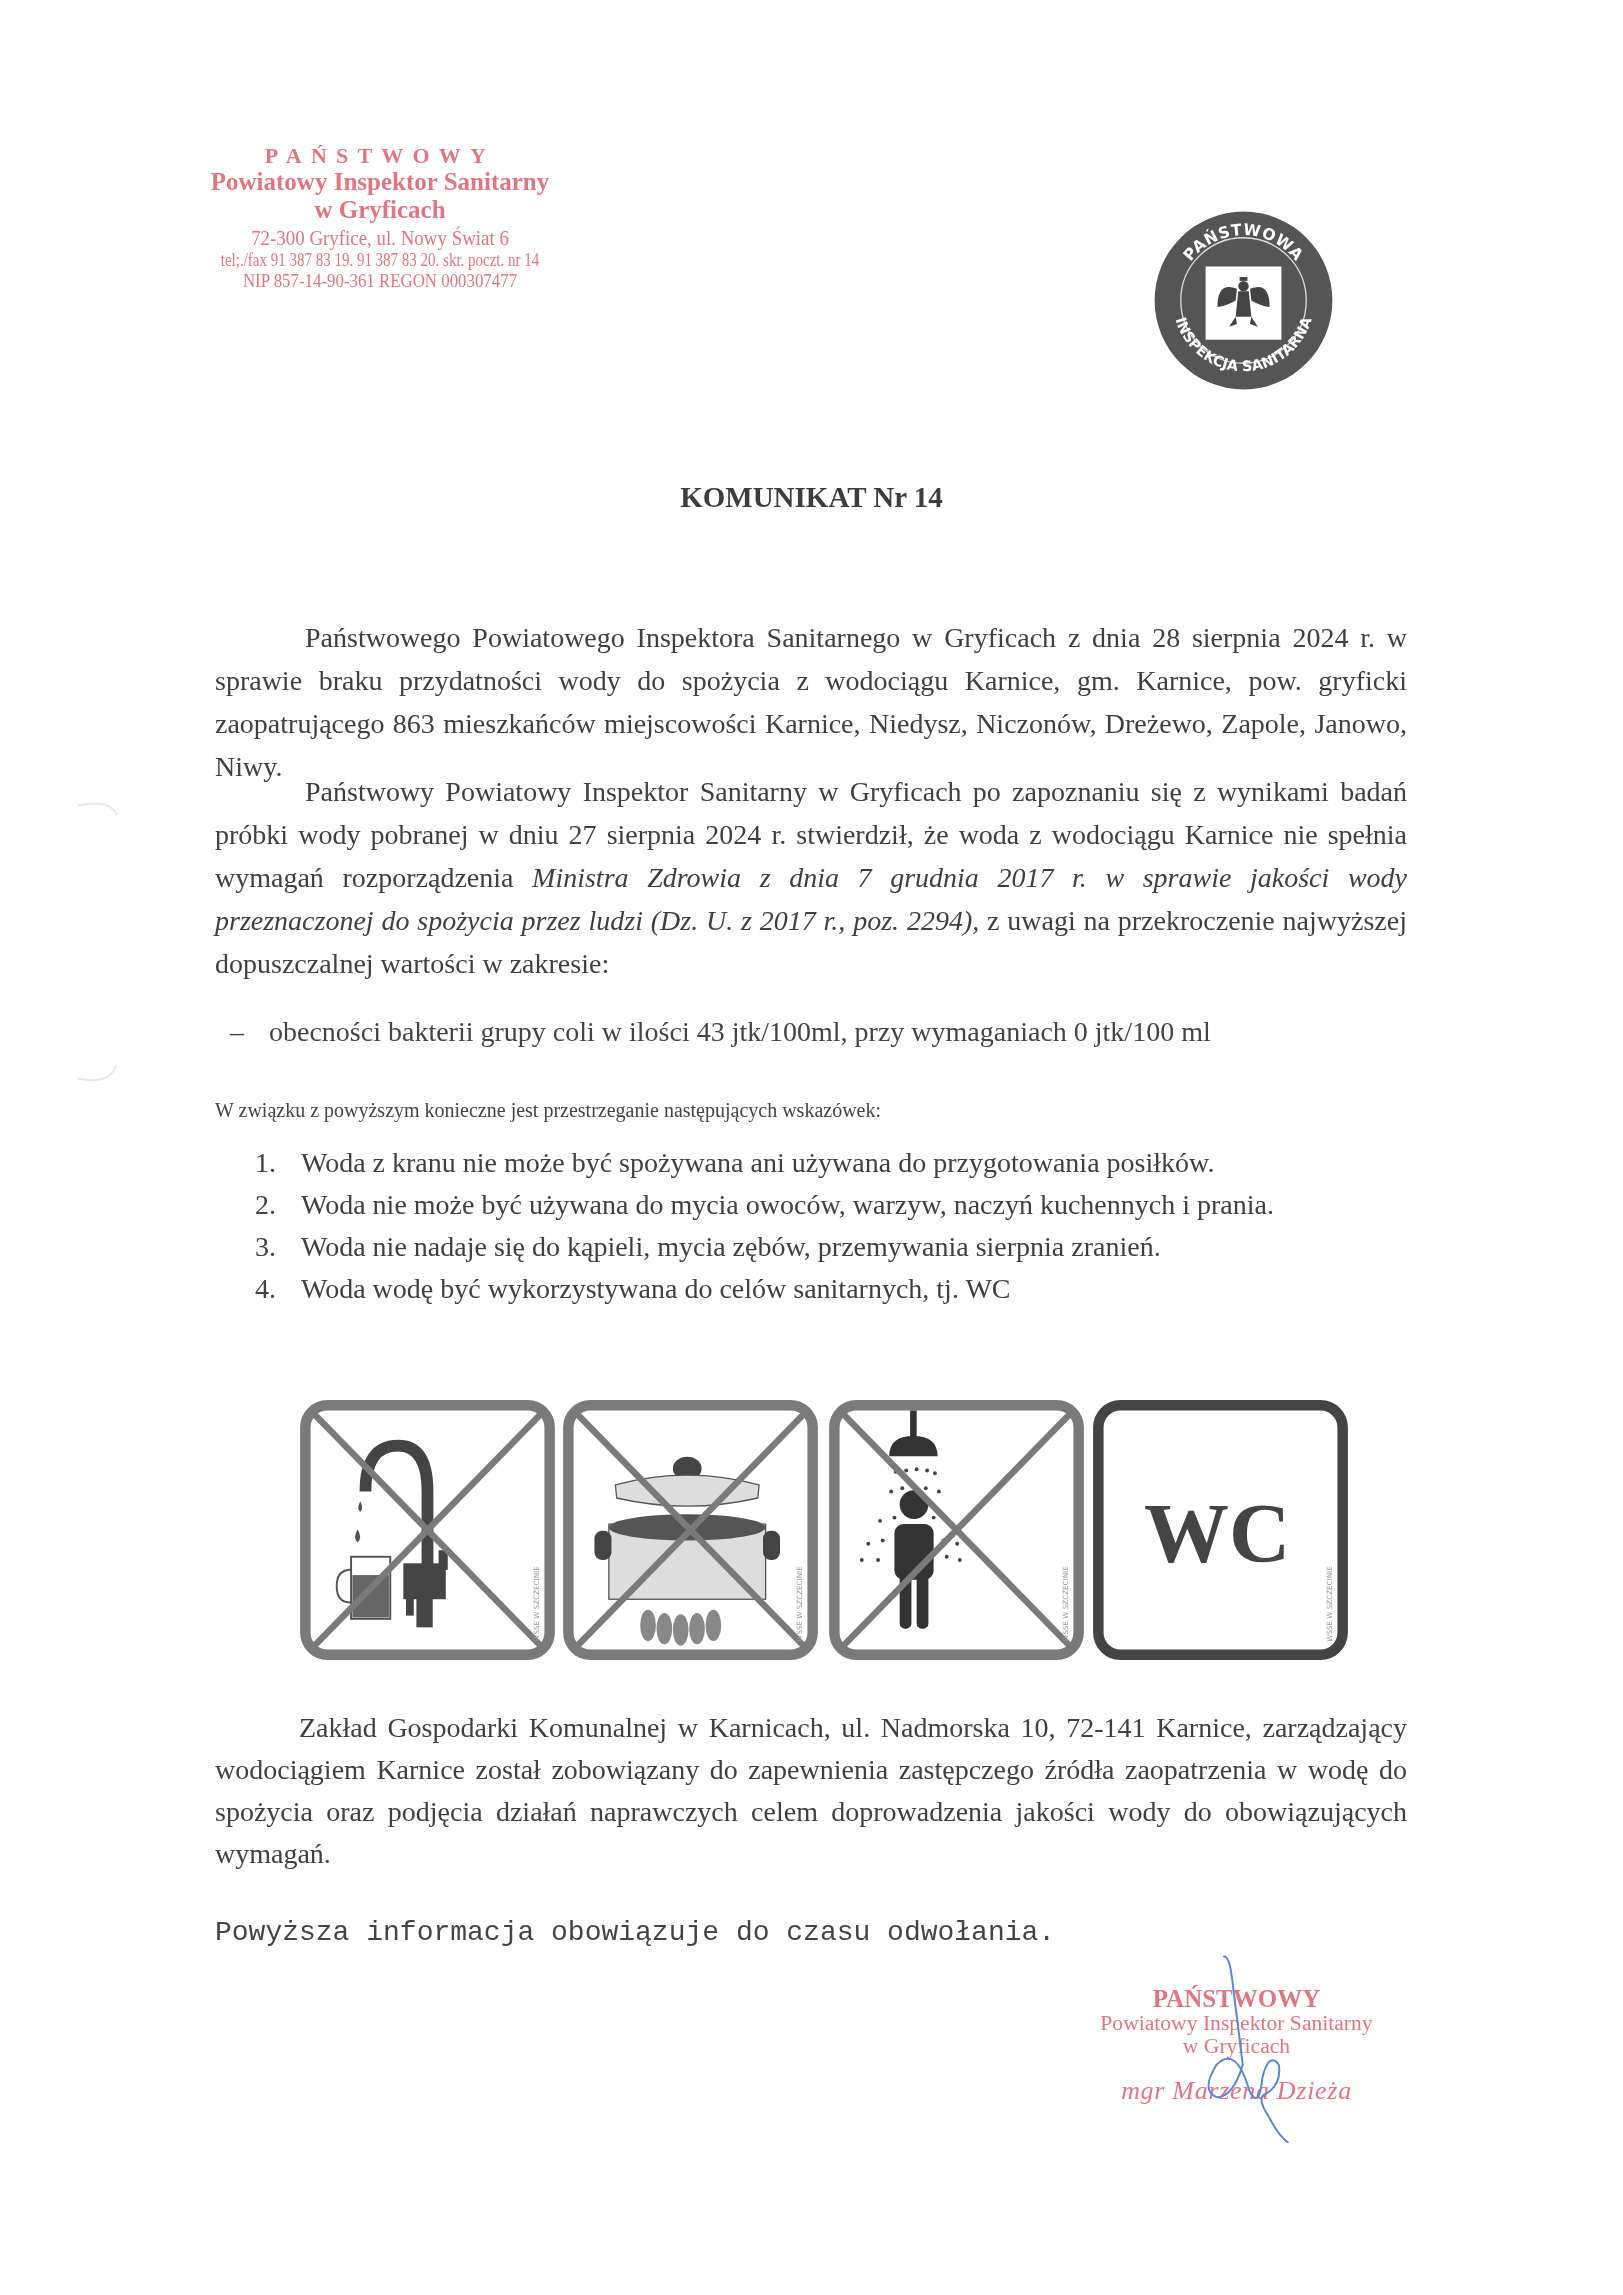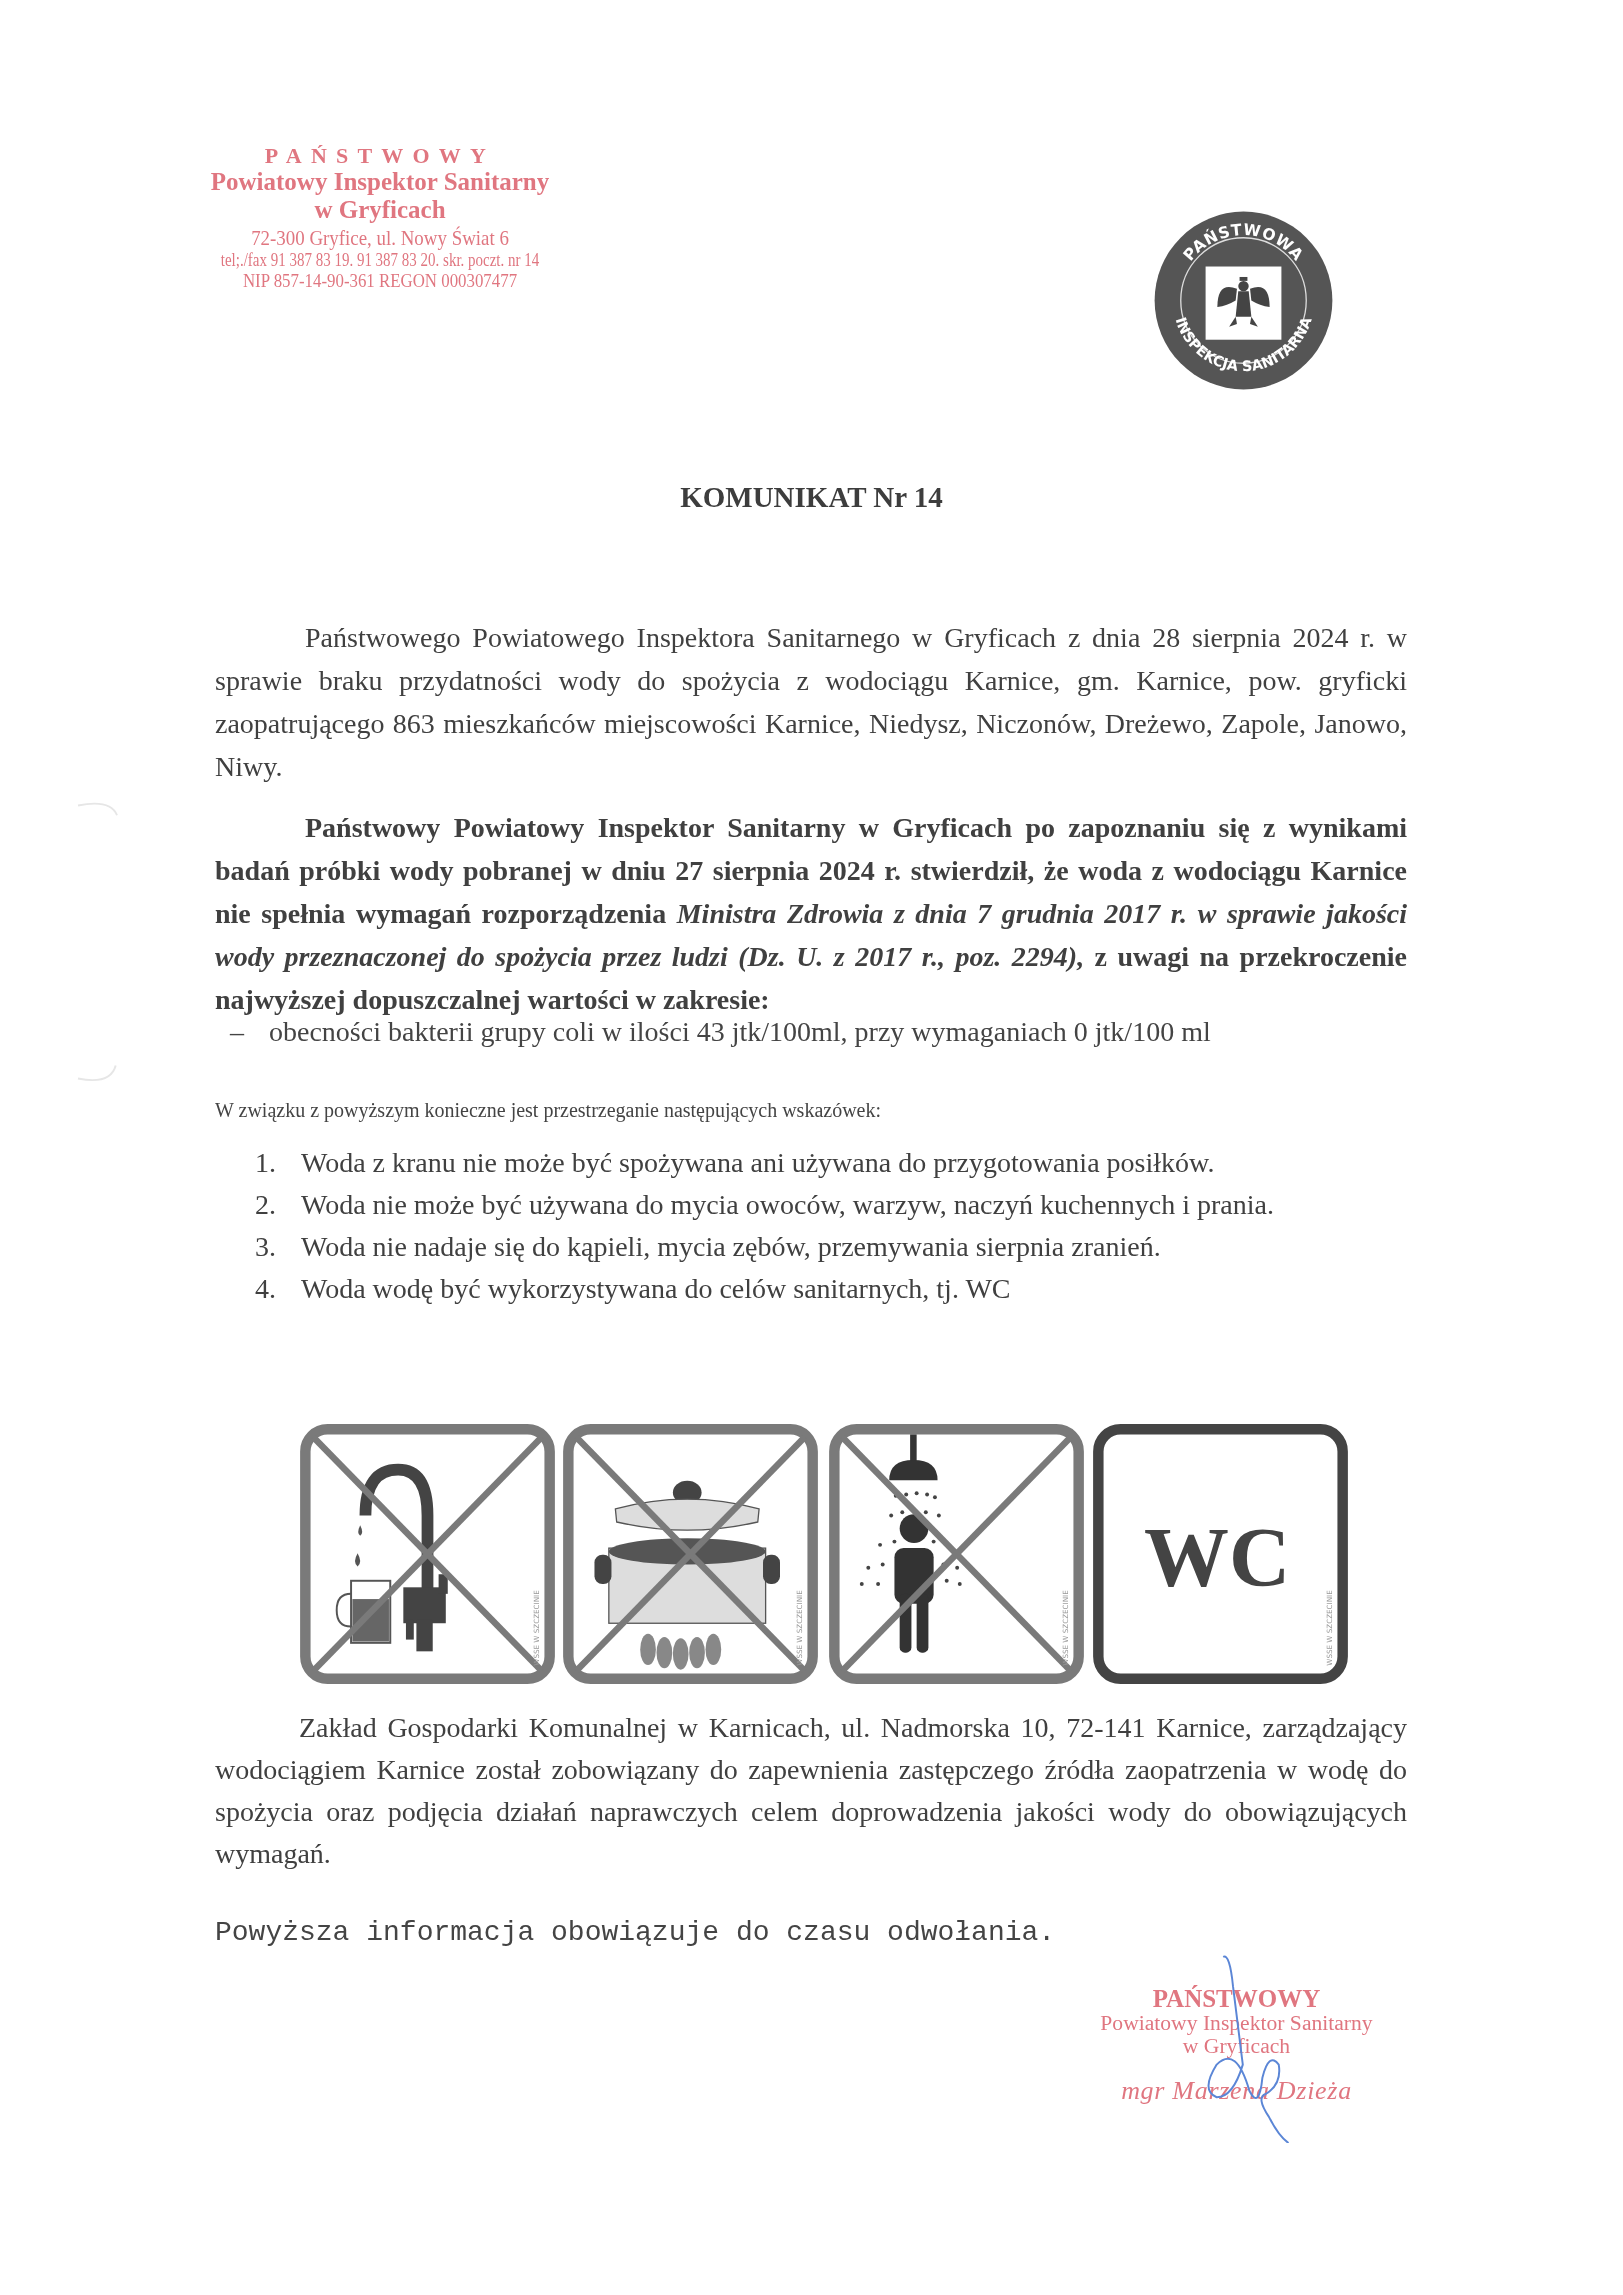--- a/index.html
+++ b/index.html
@@ -13,33 +13,33 @@
   .stamp-header .s4 { font-size: 21px; margin-top: 3.9px; transform: scaleX(0.9); }
   .stamp-header .s5 { font-size: 18.3px; transform: scaleX(0.82); white-space: nowrap; margin-left: -26px; margin-right: -26px; }
   .stamp-header .s6 { font-size: 19.6px; transform: scaleX(0.86); white-space: nowrap; }
 
   .seal { position: absolute; left: 1152px; top: 209px; width: 183px; height: 183px; }
 
   .title { position: absolute; left: 0; right: 0; top: 481px; text-align: center; font-weight: bold; font-size: 29px; color: #3d3d3d; font-family: Liberation Serif, serif; }
 
   .body-text { position: absolute; left: 215px; width: 1192px; font-size: 28px; line-height: 43px; text-align: justify; color: #404040; }
   .p1 { top: 589px; margin-top: 27px; }
-  .p2 { top: 806px; font-weight: bold; }
+  .p2 { top: 770px; }
   .indent { text-indent: 90px; }
   .italic { font-style: italic; }
   .dash-item { position: absolute; left: 230px; top: 1016px; font-size: 28px; color: #444; white-space: nowrap; }
   .dash-item .dash { display: inline-block; width: 39px; }
 
   .intro { position: absolute; left: 215px; top: 1099px; font-size: 20px; color: #444; white-space: nowrap; }
   .list { position: absolute; left: 255px; top: 1142px; width: 1152px; font-size: 28px; line-height: 42px; color: #404040; }
   .list .li { display: flex; }
   .list .num { width: 46px; flex: 0 0 46px; }
   .list .txt { flex: 1; text-align: justify; }
 
-  .icons { position: absolute; left: 300px; top: 1400px; width: 1050px; height: 262px; margin-top: 24px; }
+  .icons { position: absolute; left: 300px; top: 1400px; width: 1050px; height: 262px; }
   .icon-box { position: absolute; top: 0; width: 255px; height: 260px; }
 
   .p3 { position: absolute; left: 215px; top: 1707px; width: 1192px; font-size: 28px; line-height: 42px; text-align: justify; color: #404040; }
   .p3 .indent2 { text-indent: 84px; }
   .closing { position: absolute; left: 215px; top: 1917px; font-size: 28px; color: #444; white-space: nowrap; font-family: Liberation Mono, monospace; }
 
   .stamp-sign { position: absolute; left: 1073px; top: 1986px; width: 327px; text-align: center; color: #e07680; line-height: 1.05; }
   .stamp-sign .a { font-size: 25px; font-weight: bold; }
   .stamp-sign .b { font-size: 21.6px; }
   .stamp-sign .c { font-size: 21.6px; }

